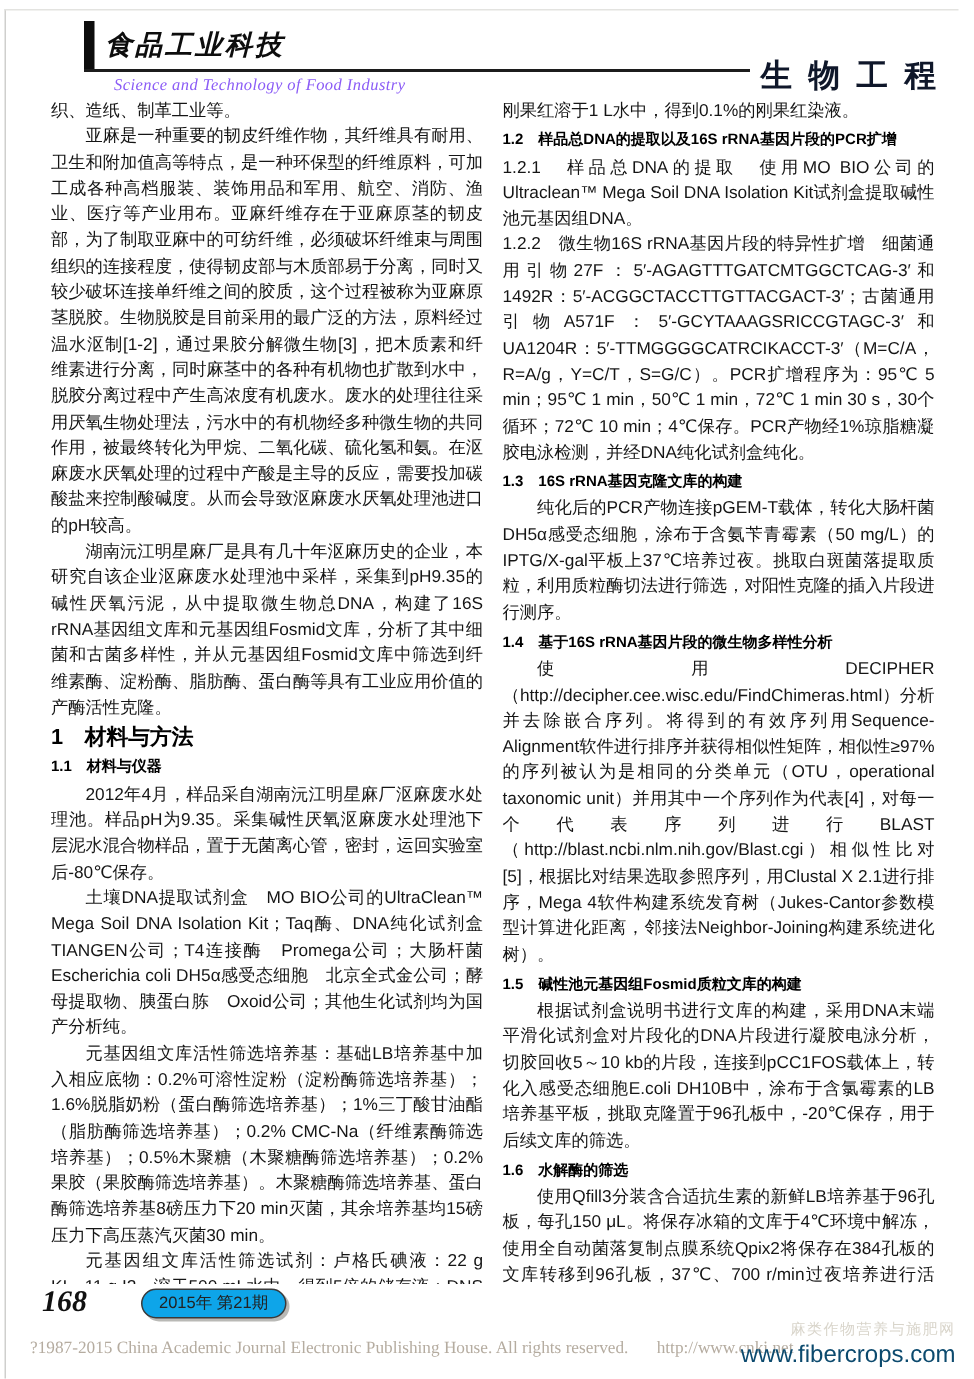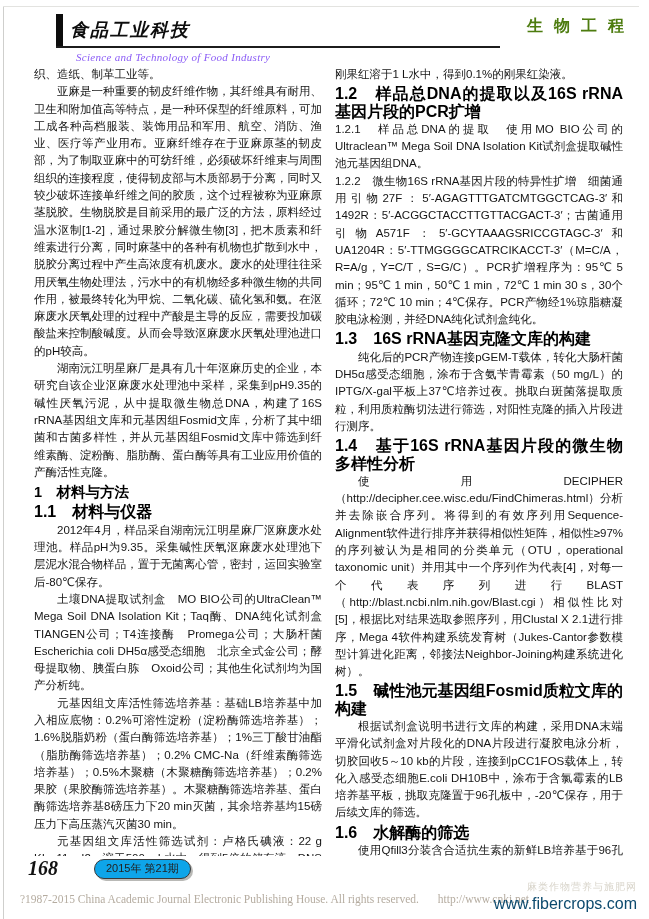--- a/index.html
+++ b/index.html
@@ -13,32 +13,32 @@
 
   
   .header{position:absolute;left:0;top:0;width:100%;height:62px;}
   .logo-row{position:absolute;left:56px;top:14px;display:flex;align-items:center;}
   .logo-bar{width:7px;height:32px;background:#0d0d0d;margin-right:7px;}
   .logo-cn{font-size:18px;font-weight:700;letter-spacing:2px;color:#0d0d0d;
     font-family:"DejaVu Serif","Liberation Serif",serif;font-style:italic;}
   .header-rule{position:absolute;left:56px;top:46px;width:444px;height:2px;background:#1c1c1c;}
   .logo-en{position:absolute;left:76px;top:51px;font-family:"Liberation Serif","DejaVu Serif",serif;
     font-style:italic;font-size:11px;color:#8b5cf6;letter-spacing:0.3px;}
-  .column-label{position:absolute;right:14px;top:16px;font-size:16px;font-weight:700;
-    letter-spacing:11px;color:#4d7c0f;font-family:"DejaVu Serif","Liberation Serif",serif;}
+  .column-label{position:absolute;right:14px;top:36px;font-size:21px;font-weight:700;
+    letter-spacing:11px;color:#0f172a;font-family:"DejaVu Serif","Liberation Serif",serif;}
 
   
   .page-body{position:absolute;left:34px;top:66px;width:590px;height:790px;
     display:flex;gap:13px;}
   .col{width:288px;height:790px;overflow:hidden;text-align:justify;
     font-size:11.5px;line-height:17.3px;color:#151515;}
   .col p{margin:0;text-indent:2em;}
   .col p.cont,.col p.sub{text-indent:0;}
   .col .h1{font-size:14.5px;font-weight:700;margin:3px 0 2px;text-indent:0;color:#000;}
-  .col .h2{font-size:16px;font-weight:700;margin:2px 0 1px;text-indent:0;color:#000;}
+  .col .h2{font-size:10px;font-weight:700;margin:2px 0 1px;text-indent:0;color:#000;}
 
   
   .page-badge{position:absolute;left:28px;top:857px;display:flex;align-items:center;gap:39px;}
   .page-number{font-family:"Liberation Serif","DejaVu Serif",serif;font-style:italic;
     font-weight:700;font-size:20px;color:#111;z-index:2;}
   .issue-pill{margin-left:-3px;border:1.5px solid #3a3a3a;border-radius:11px;
     padding:1px 11px 2px;font-size:11px;color:#222;background:#0ea5e9;
     box-shadow:2px 2px 0 #b9b9b6;white-space:nowrap;}
   .copyright{position:absolute;left:20px;top:893px;width:615px;
     font-family:"Liberation Serif","DejaVu Serif",serif;font-size:11.5px;color:#b5aca0;

